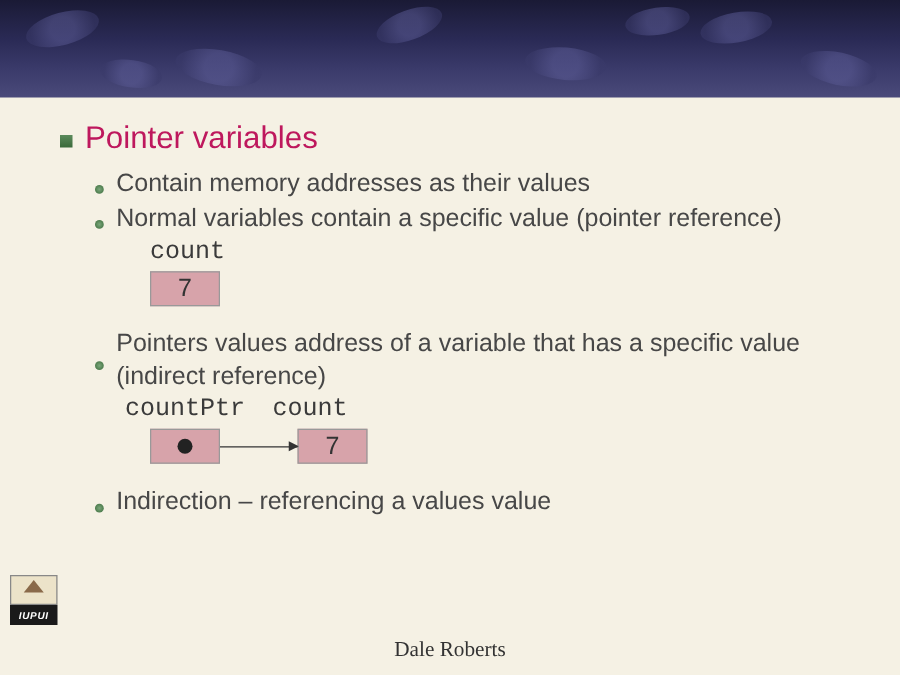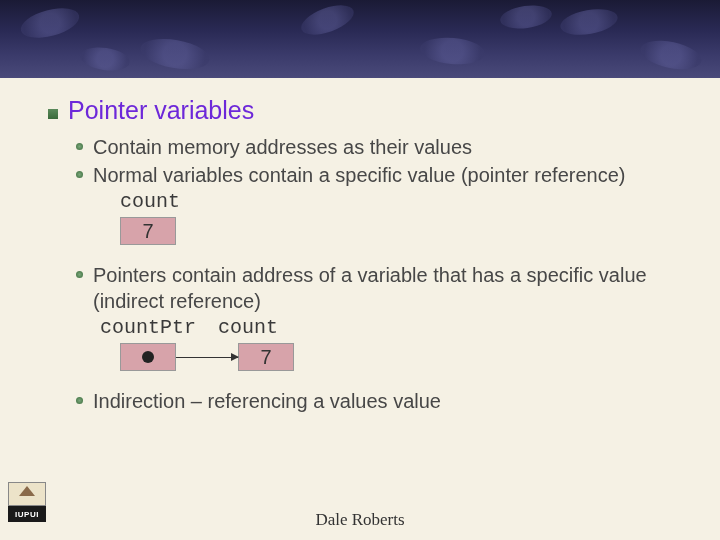--- a/index.html
+++ b/index.html
@@ -21,36 +21,36 @@
   }
   
   .blob { position: absolute; border-radius: 50%; background: radial-gradient(circle, #5b5b95 30%, #3a3a6a 80%); opacity: 0.55; }
   .content {
     padding: 18px 20px 0 48px;
   }
   .bullet-l1 {
     display: flex;
     align-items: baseline;
     font-size: 25px;
-    color: #6d28d9;
+    color: #be185d;
     margin-bottom: 10px;
   }
   .bullet-l1 .sq {
     width: 10px; height: 10px;
     background: linear-gradient(#5b8a5b,#3a6a3a);
     margin-right: 10px;
     margin-top: 10px;
     flex-shrink: 0;
   }
   .sub {
     padding-left: 28px;
   }
   .bullet-l2 {
     display: flex;
-    align-items: flex-start;
+    align-items: center;
     font-size: 20px;
     color: #474747;
     line-height: 1.28;
     margin-bottom: 2px;
   }
   .bullet-l2 .dot {
     width: 7px; height: 7px;
     background: radial-gradient(circle,#7aa77a,#3a6a3a);
     border-radius: 50%;
     margin-right: 10px;
@@ -123,23 +123,24 @@
     bottom: 10px;
     left: 0; right: 0;
     text-align: center;
     font-family: "Times New Roman", serif;
     font-size: 17px;
     color: #333;
   }
   .logo {
     position: absolute;
     left: 8px;
-    bottom: 14px;
+    bottom: 36px;
     width: 60px;
     height: 44px;
+    font-style: italic;
   }
   .logo-top {
     width: 38px; height: 24px;
     background: #ece3c9;
     border: 1px solid #888;
   }
   .logo-top::before {
     content:"";
     display:block;
     margin: 3px auto 0 auto;
@@ -195,21 +196,21 @@
     <div class="box-row">
       <div class="val-box">
         <span>7</span>
       </div>
     </div>
 
     <div class="spacer"></div>
 
     <div class="bullet-l2">
       <div class="dot"></div>
-      <div>Pointers contain address of a variable that has a specific value (indirect reference)</div>
+      <div>Pointers values address of a variable that has a specific value (indirect reference)</div>
     </div>
 
     <div class="label-row">
       <div class="lbl1">countPtr</div>
       <div>count</div>
     </div>
 
     <div class="box-row">
       <div class="ptr-box">
         <div class="ptr-dot"></div>

